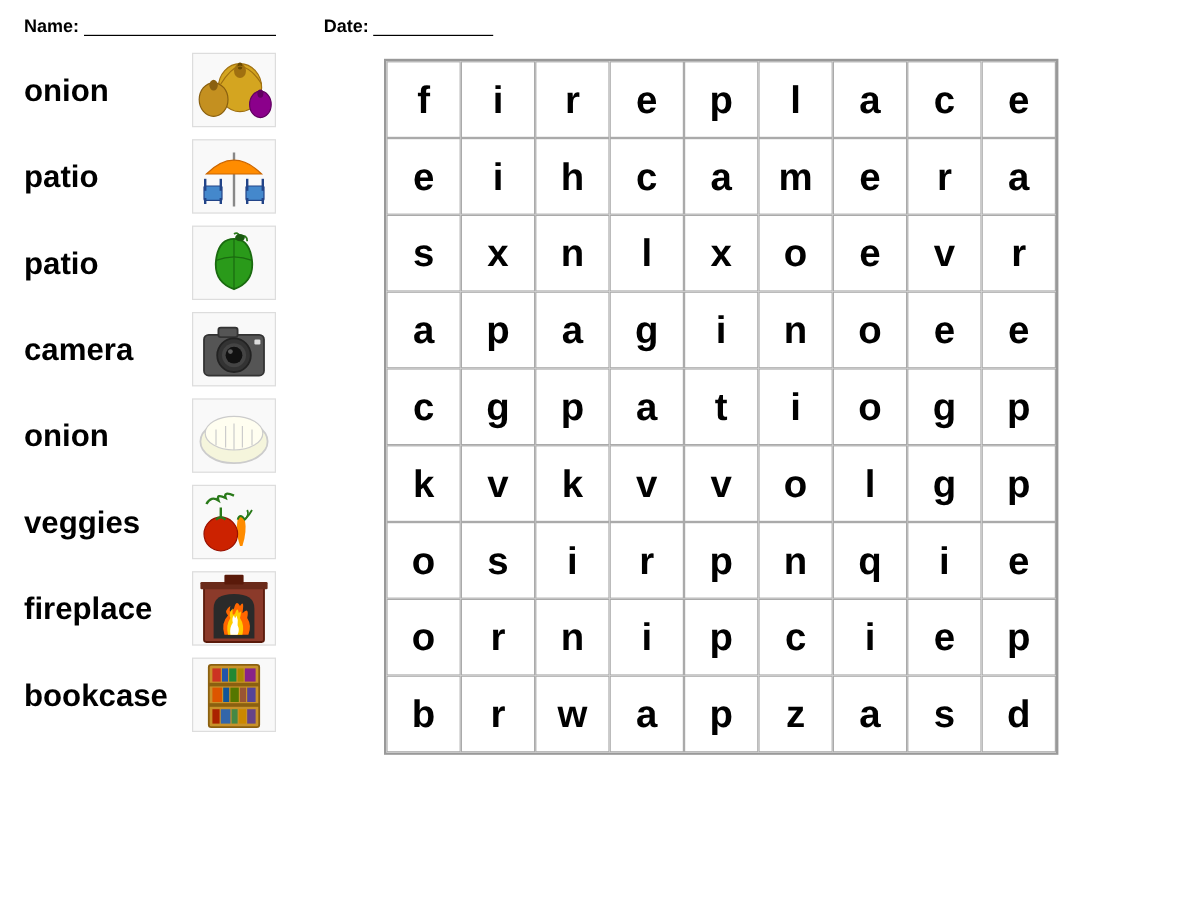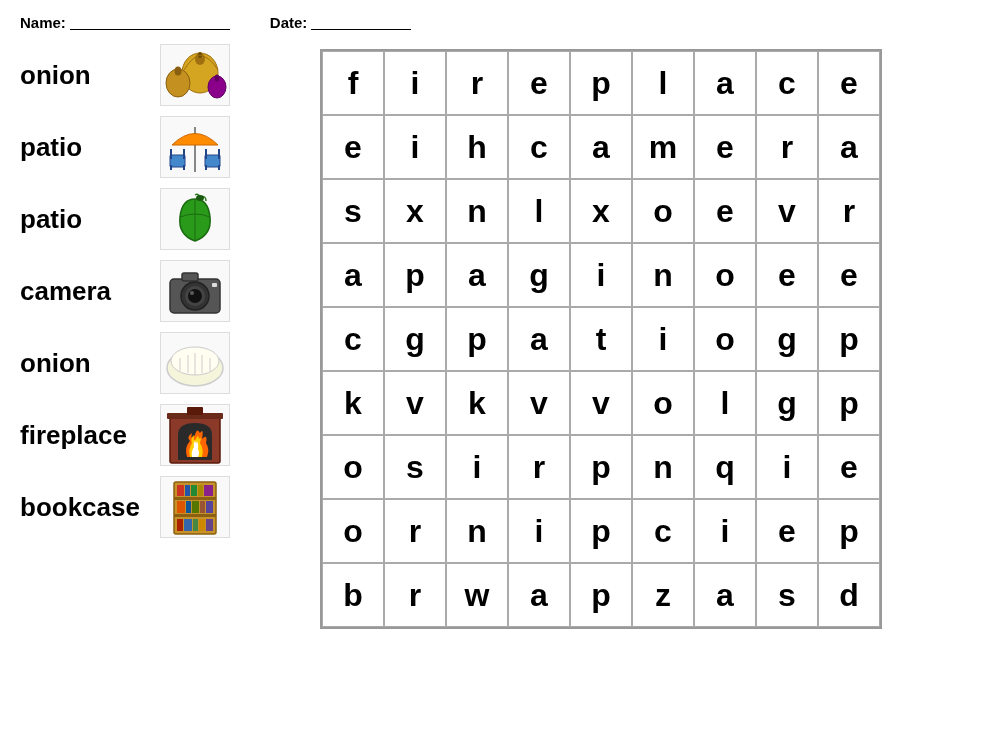--- a/index.html
+++ b/index.html
@@ -213,20 +213,37 @@
           <ellipse cx="33" cy="28" rx="24" ry="14" fill="#fffef0" stroke="#ccc" stroke-width="1"></ellipse>
           <line x1="18" y1="25" x2="18" y2="38" stroke="#ccc" stroke-width="1"></line>
           <line x1="26" y1="22" x2="26" y2="40" stroke="#ccc" stroke-width="1"></line>
           <line x1="33" y1="20" x2="33" y2="42" stroke="#ccc" stroke-width="1"></line>
           <line x1="40" y1="22" x2="40" y2="40" stroke="#ccc" stroke-width="1"></line>
           <line x1="48" y1="25" x2="48" y2="38" stroke="#ccc" stroke-width="1"></line>
         </svg>
       </div>
     </div>
 
+    <div class="word-item">
+      <span class="word-label">veggies</span>
+      <div class="word-image">
+        <svg class="icon-svg" viewBox="0 0 66 60">
+
+          <path d="M40,50 Q44,38 42,28 Q38,22 36,28 Q34,38 38,50 Z" fill="#ff8c00"></path>
+          <path d="M36,28 Q38,22 42,28 Q46,24 44,20" stroke="#2a7a1a" stroke-width="1.5" fill="none"></path>
+          <path d="M42,28 Q46,24 48,20" stroke="#2a7a1a" stroke-width="1.5" fill="none"></path>
+
+          <circle cx="22" cy="40" r="14" fill="#cc2200" stroke="#991100" stroke-width="1"></circle>
+          <path d="M18,28 Q22,24 26,28" stroke="#2a7a1a" stroke-width="2" fill="none"></path>
+          <path d="M22,26 Q22,20 22,18" stroke="#2a7a1a" stroke-width="2" fill="none"></path>
+
+          <path d="M10,15 Q14,8 20,12 Q18,6 26,10 Q24,4 33,8" stroke="#2a7a1a" stroke-width="2" fill="none"></path>
+        </svg>
+      </div>
+    </div>
 
     <div class="word-item">
       <span class="word-label">fireplace</span>
       <div class="word-image">
         <svg class="icon-svg" viewBox="0 0 66 60">
 
           <rect x="8" y="10" width="50" height="48" rx="2" fill="#8B3a2a" stroke="#5a1a0a" stroke-width="1.5"></rect>
 
           <rect x="5" y="8" width="56" height="6" rx="1" fill="#6a2a1a"></rect>
 

